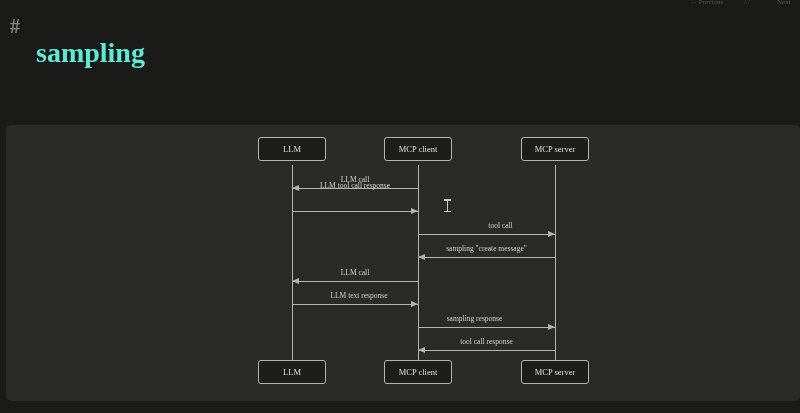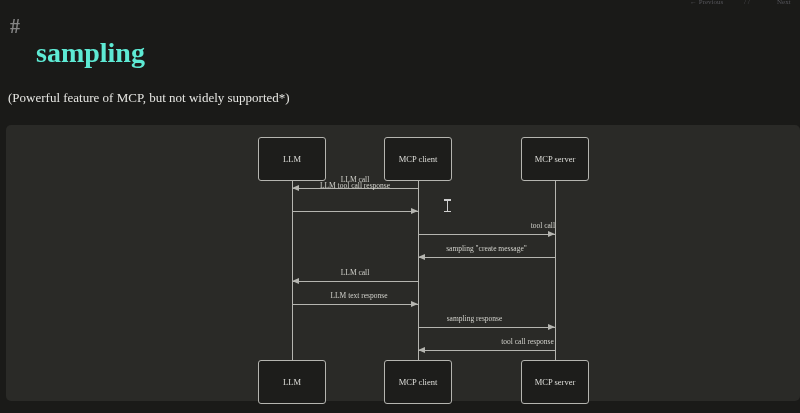--- a/index.html
+++ b/index.html
@@ -12,21 +12,21 @@
   #nav-next{left:777px;}
   
   #hash{position:absolute;left:10px;top:15px;font-size:20px;font-weight:bold;color:#858585;}
   #title{position:absolute;left:36px;top:5px;font-size:28px;font-weight:bold;color:#5eead4;margin-top:32px;}
   .sub{position:absolute;left:8px;font-size:13px;color:#e6e6e2;white-space:pre;}
   #sub1{top:62px;}
   #sub2{top:90px;}
   
   #panel{position:absolute;left:6px;top:125px;width:794px;height:276px;background:#2a2a27;border-radius:5px;}
   #diagram{position:absolute;left:0;top:0;width:800px;height:413px;}
-  .actor-box{position:absolute;width:68px;height:44px;background:#1d1d1b;border:1px solid #b5b5b0;
+  .actor-box{position:absolute;width:68px;height:24px;background:#1d1d1b;border:1px solid #b5b5b0;
              border-radius:3px;color:#dededa;font-size:8.5px;display:flex;align-items:center;
              justify-content:center;box-sizing:border-box;white-space:pre;}
   .lifeline{position:absolute;width:1px;background:#b5b5b0;}
   .msg-line{position:absolute;height:1px;background:#b5b5b0;}
   .msg-label{position:absolute;text-align:center;font-size:7.5px;color:#d2d2cc;white-space:pre;}
   .arrow-left{position:absolute;width:0;height:0;border-top:3.5px solid transparent;
               border-bottom:3.5px solid transparent;border-right:7px solid #b5b5b0;}
   .arrow-right{position:absolute;width:0;height:0;border-top:3.5px solid transparent;
                border-bottom:3.5px solid transparent;border-left:7px solid #b5b5b0;}
   
@@ -41,57 +41,56 @@
 
 <div id="page">
 
   <span class="nav" id="nav-prev">← Previous</span>
   <span class="nav" id="nav-counter">/ /</span>
   <span class="nav" id="nav-next">Next</span>
 
   <span id="hash">#</span>
   <span id="title">sampling</span>
 
-  <div class="sub" id="sub2">(Powerful feature of MCP, but not widely supported*)</div>
 
   <div id="panel"></div>
   <div id="diagram">
       <div class="lifeline" style="left: 291.5px; top: 165px; height: 195px;"></div>
       <div class="actor-box" style="left: 258px; top: 137px;">LLM</div>
       <div class="actor-box" style="left: 258px; top: 360px;">LLM</div>
       <div class="lifeline" style="left: 417.5px; top: 165px; height: 195px;"></div>
       <div class="actor-box" style="left: 384px; top: 137px;">MCP client</div>
       <div class="actor-box" style="left: 384px; top: 360px;">MCP client</div>
       <div class="lifeline" style="left: 554.5px; top: 165px; height: 195px;"></div>
       <div class="actor-box" style="left: 521px; top: 137px;">MCP server</div>
       <div class="actor-box" style="left: 521px; top: 360px;">MCP server</div>
       <div class="msg-line" style="left: 292px; top: 188px; width: 126px;"></div>
       <div class="arrow-left" style="left: 292px; top: 185px;"></div>
       <div class="msg-label" style="left: 292px; width: 126px; top: 175px;">LLM call</div>
       <div class="msg-line" style="left: 292px; top: 211px; width: 126px;"></div>
       <div class="arrow-right" style="left: 411px; top: 208px;"></div>
       <div class="msg-label" style="left: 292px; width: 126px; top: 181px;">LLM tool call response</div>
       <div class="msg-line" style="left: 418px; top: 234px; width: 137px;"></div>
       <div class="arrow-right" style="left: 548px; top: 231px;"></div>
-      <div class="msg-label" style="left: 418px; width: 137px; top: 221px; text-align: right;">tool call</div>
+      <div class="msg-label" style="left: 432px; width: 137px; top: 221px;">tool call</div>
       <div class="msg-line" style="left: 418px; top: 257px; width: 137px;"></div>
       <div class="arrow-left" style="left: 418px; top: 254px;"></div>
       <div class="msg-label" style="left: 418px; width: 137px; top: 244px;">sampling "create message"</div>
       <div class="msg-line" style="left: 292px; top: 281px; width: 126px;"></div>
       <div class="arrow-left" style="left: 292px; top: 278px;"></div>
       <div class="msg-label" style="left: 292px; width: 126px; top: 268px;">LLM call</div>
       <div class="msg-line" style="left: 292px; top: 304px; width: 126px;"></div>
       <div class="arrow-right" style="left: 411px; top: 301px;"></div>
       <div class="msg-label" style="left: 296px; width: 126px; top: 291px;">LLM text response</div>
       <div class="msg-line" style="left: 418px; top: 327px; width: 137px;"></div>
       <div class="arrow-right" style="left: 548px; top: 324px;"></div>
       <div class="msg-label" style="left: 406px; width: 137px; top: 314px;">sampling response</div>
       <div class="msg-line" style="left: 418px; top: 350px; width: 137px;"></div>
       <div class="arrow-left" style="left: 418px; top: 347px;"></div>
-      <div class="msg-label" style="left: 418px; width: 137px; top: 337px; margin-left: 41px;">tool call response</div>
+      <div class="msg-label" style="left: 418px; width: 137px; top: 337px;">tool call response</div>
     </div>
 
   <div id="cursor">
     <div class="serif t"></div>
     <div class="bar"></div>
     <div class="serif b"></div>
   </div>
 
 </div>
 

